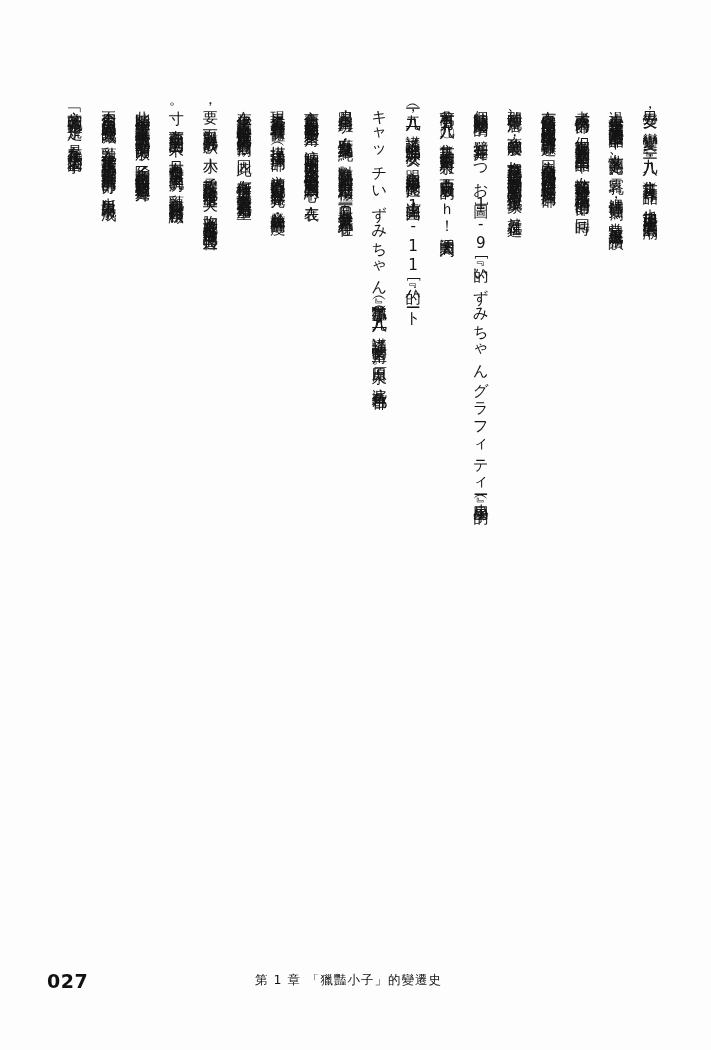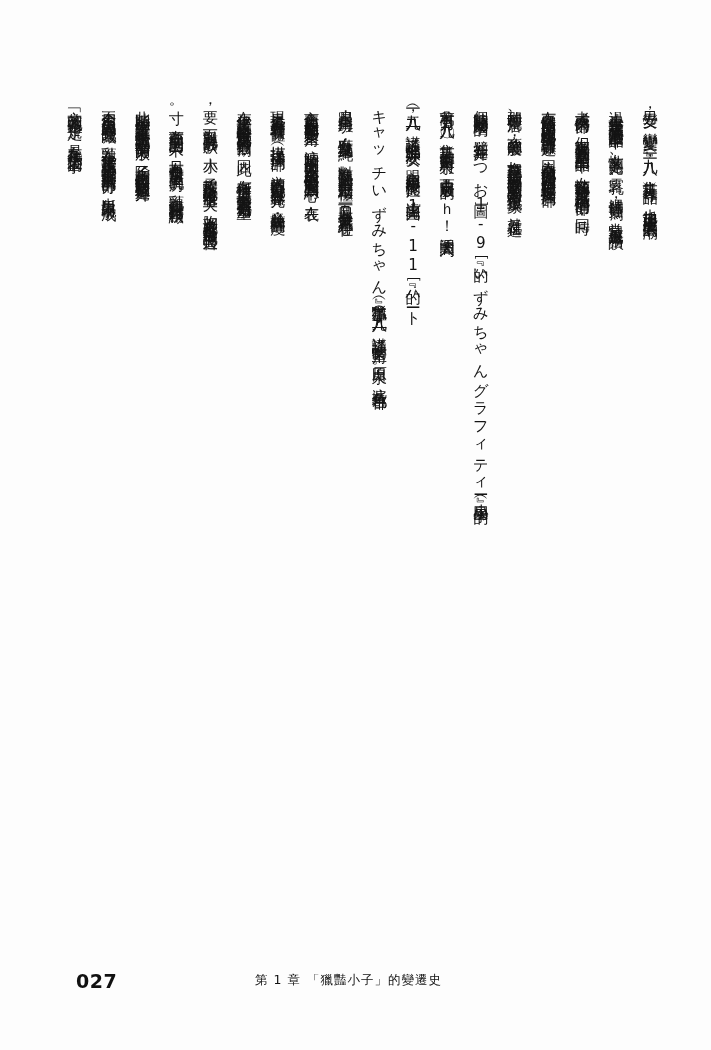--- a/index.html
+++ b/index.html
@@ -53,21 +53,21 @@
   }
   .footer {
     position: absolute;
     left: 0;
     right: 0;
     bottom: 30px;
     height: 30px;
   }
   .page-number {
     position: absolute;
-    left: 76px;
+    left: 47px;
     bottom: 28px;
     font-size: 19px;
     font-weight: bold;
     letter-spacing: 0.5px;
     color: #111;
     font-family: "DejaVu Sans", "Liberation Sans", sans-serif;
   }
   .footer-title {
     position: absolute;
     left: 255px;

